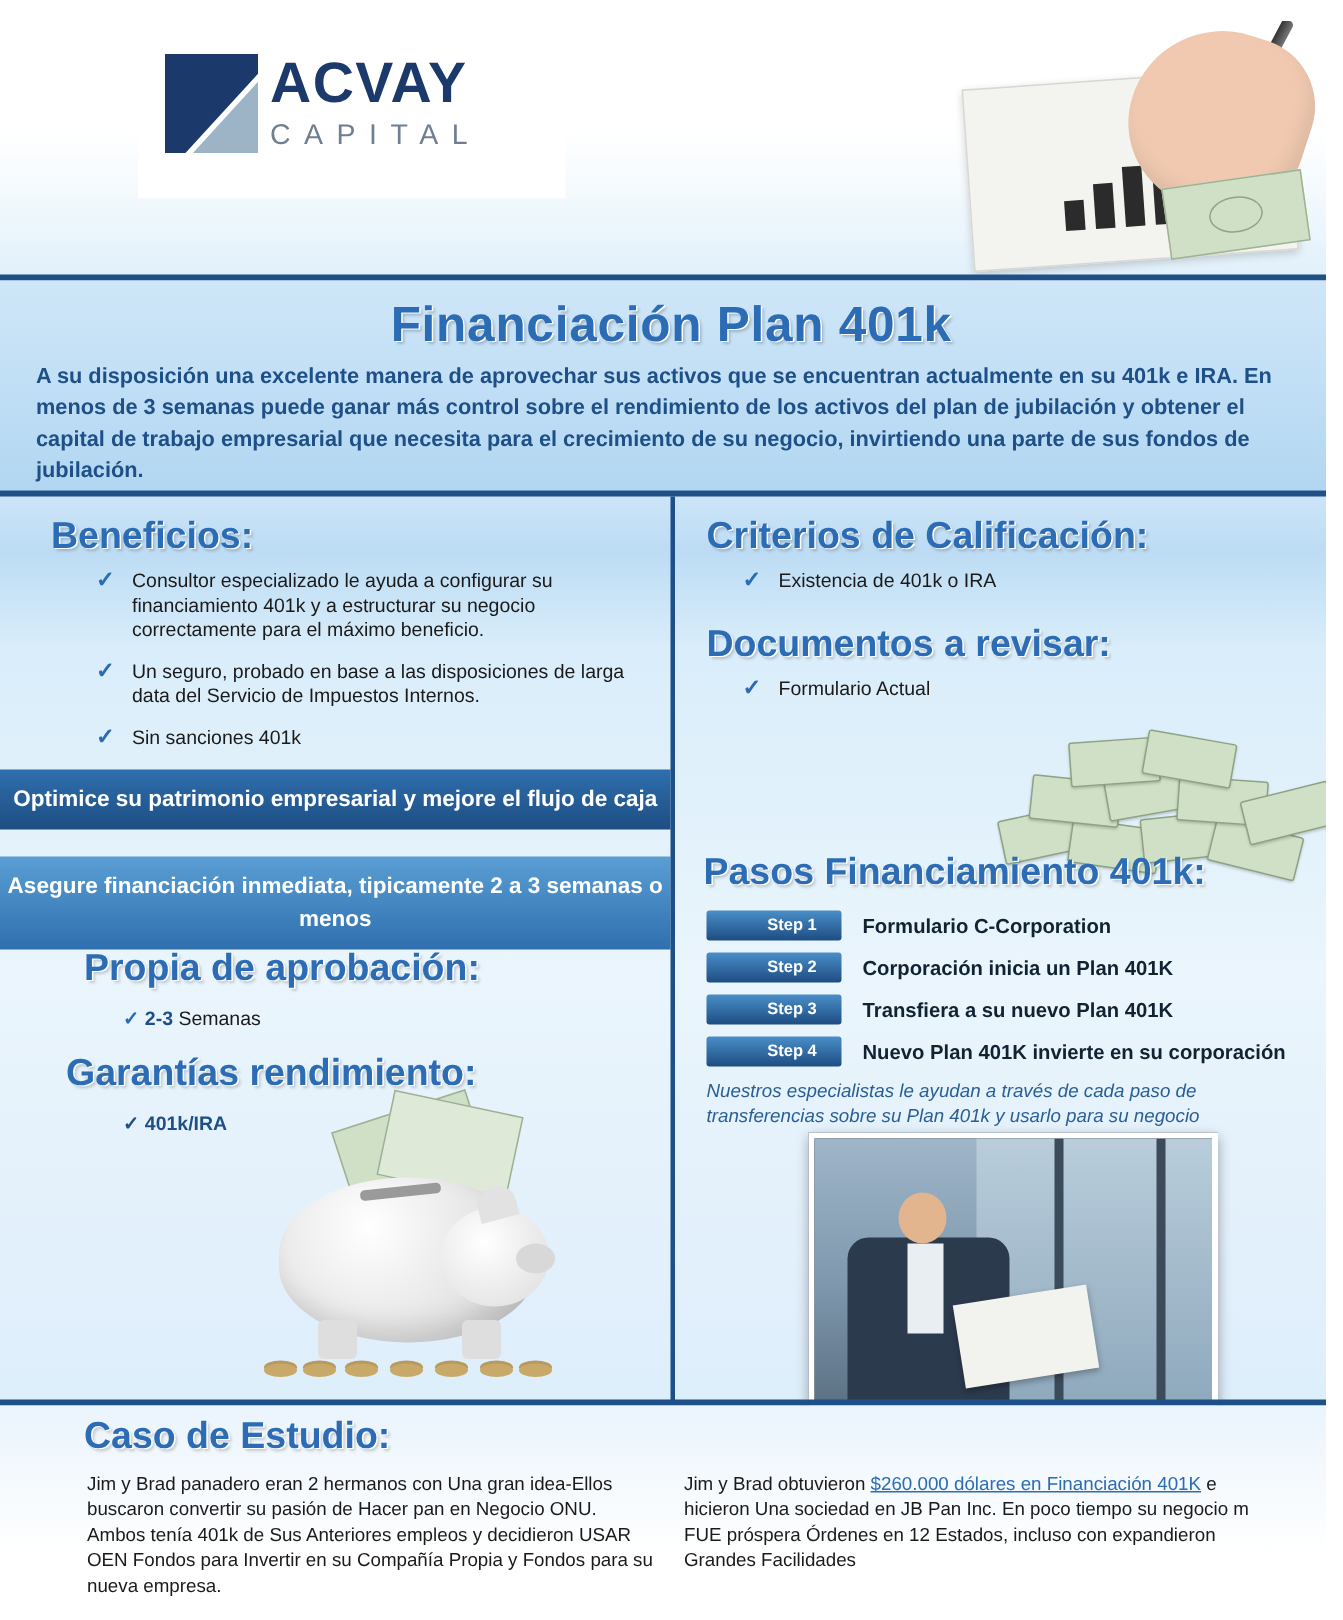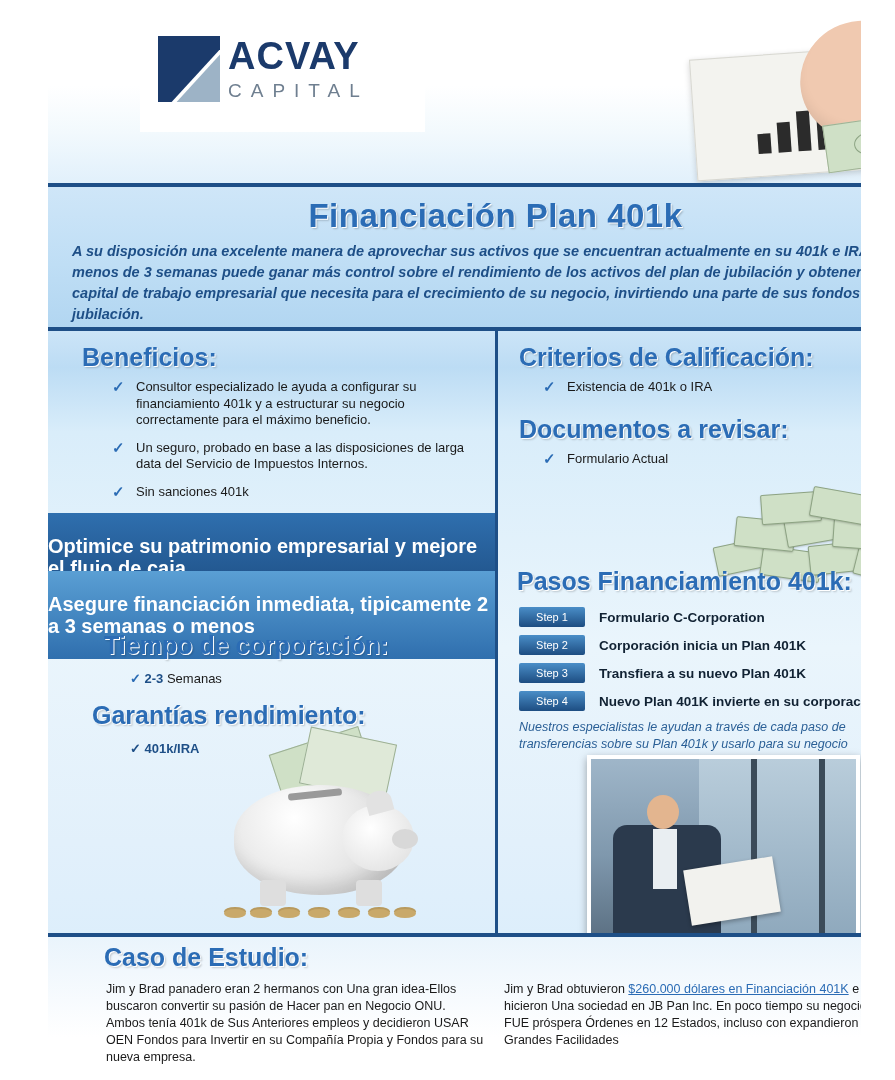--- a/index.html
+++ b/index.html
@@ -3,22 +3,22 @@
 <meta charset="utf-8">
 <style>
   html,body{margin:0;padding:0;}
   body{
     width:895px;height:1080px;
     font-family:"Liberation Sans", sans-serif;
     background:#ffffff;
     overflow:hidden;
     position:relative;
   }
-  .page{position:relative;width:813px;height:1080px;overflow:hidden;
-    background:linear-gradient(180deg,#ffffff 0%,#eaf4fb 14%,#dceefb 22%,#cfe6f8 30%, #bcdcf4 34%, #d9edfa 40%, #eaf5fc 60%, #e2f0fb 78%, #dceefb 88%, #ffffff 100%);margin-left:48px;}
+  .page{position:relative;width:884px;height:1080px;overflow:hidden;
+    background:linear-gradient(180deg,#ffffff 0%,#eaf4fb 14%,#dceefb 22%,#cfe6f8 30%, #bcdcf4 34%, #d9edfa 40%, #eaf5fc 60%, #e2f0fb 78%, #dceefb 88%, #ffffff 100%);}
 
   
   .hdr{position:absolute;left:0;top:0;width:895px;height:190px;
      background:linear-gradient(180deg,#ffffff 0%,#ffffff 45%,#f2f9fd 70%,#dfeffb 100%);}
   .logo-box{position:absolute;left:92px;top:22px;width:285px;height:110px;background:#fff;}
   .logo-mark{position:absolute;left:110px;top:36px;width:62px;height:66px;}
   .logo-mark .sq{position:absolute;left:0;top:0;width:62px;height:66px;background:#1b3a6b;
       clip-path:polygon(0 0,100% 0,100% 20%,22% 100%,0 100%);}
   .logo-mark .sq2{position:absolute;left:0;top:0;width:62px;height:66px;background:#9db3c6;
       clip-path:polygon(100% 28%,100% 100%,30% 100%);}
@@ -41,38 +41,38 @@
   .bill:after{content:"";position:absolute;left:28px;top:11px;width:34px;height:22px;border:1px solid #8ea585;border-radius:50%;}
 
   .hdr-rule{position:absolute;left:0;top:183px;width:895px;height:4px;background:#1e4f87;}
 
   
   .titleband{position:absolute;left:0;top:187px;width:895px;height:140px;
      background:linear-gradient(180deg,#cfe6f8 0%,#bfdef5 55%,#b2d6f1 100%);}
   h1.main-title{position:absolute;left:0;top:10px;width:895px;text-align:center;margin:0;
      font-size:33px;font-weight:bold;color:#2b6cb5;letter-spacing:.5px;
      text-shadow:1px 1px 0 #ffffff,2px 2px 2px rgba(0,0,0,.2);}
-  .intro{position:absolute;left:24px;top:54px;width:848px;font-size:14.5px;font-weight:bold;color:#1e4f87;line-height:21px;font-style:italic;}
+  .intro{position:absolute;left:24px;top:54px;width:848px;font-size:14.5px;font-weight:bold;color:#1e4f87;line-height:21px;}
   .band-rule{position:absolute;left:0;top:327px;width:895px;height:4px;background:#1e4f87;}
 
   
   .colL{position:absolute;left:0;top:331px;width:447px;}
   .colR{position:absolute;left:447px;top:331px;width:448px;}
 
   h2{margin:0;font-size:25px;font-weight:bold;color:#2b6cb5;
      text-shadow:1px 1px 0 #fff,2px 2px 2px rgba(0,0,0,.18);}
   .sec-benef{position:absolute;left:34px;top:12px;}
   ul.checks{list-style:none;margin:0;padding:0;}
   ul.checks li{position:relative;padding-left:26px;font-size:13px;color:#1a1a1a;line-height:16.5px;margin-bottom:11px;}
   ul.checks li .ck{position:absolute;left:2px;top:0px;color:#2b6cb5;font-size:15px;font-weight:bold;}
   .benef-list{position:absolute;left:62px;top:48px;width:360px;}
 
   
-  .bluebar{position:absolute;left:0;width:447px;color:#fff;font-weight:bold;font-size:20px;line-height:22px;
-      padding:22px 0;box-sizing:border-box;}
+  .bluebar{position:absolute;left:0;width:447px;color:#fff;text-align:center;font-weight:bold;font-size:15px;line-height:22px;
+      padding:9px 0;box-sizing:border-box;}
   .bb1{top:182px;background:linear-gradient(180deg,#2f6fae 0%,#1d4d82 100%);}
   .bb2{top:240px;background:linear-gradient(180deg,#5a9fd4 0%,#2f6fae 100%);}
 
   .sec-tiempo{position:absolute;left:56px;top:300px;}
   .tiempo-item{position:absolute;left:82px;top:340px;font-size:13px;color:#1a1a1a;}
   .tiempo-item b{color:#1e4f87;}
   .sec-gar{position:absolute;left:44px;top:370px;}
   .gar-item{position:absolute;left:82px;top:410px;font-size:13px;color:#1e4f87;font-weight:bold;}
 
   
@@ -92,22 +92,22 @@
   .crit-list{position:absolute;left:46px;top:48px;width:380px;}
   .sec-doc{position:absolute;left:24px;top:84px;}
   .doc-list{position:absolute;left:46px;top:120px;width:380px;}
 
   .cash-pile{position:absolute;left:210px;top:152px;width:250px;height:110px;}
   .cash-pile i{position:absolute;width:58px;height:28px;background:#cfe0c6;border:1px solid #8da383;border-radius:2px;box-shadow:0 1px 2px rgba(0,0,0,.2);}
 
   .sec-pasos{position:absolute;left:22px;top:236px;}
   .steps{position:absolute;left:24px;top:276px;width:410px;}
   .steprow{display:flex;align-items:center;margin-bottom:8px;}
-  .stepbadge{width:66px;height:20px;background:linear-gradient(180deg,#4a8ec8,#1d4d82);color:#fff;font-size:11px;font-weight:normal;
-     display:flex;align-items:center;justify-content:center;border-radius:2px;margin-right:14px;}
+  .stepbadge{width:66px;height:20px;background:linear-gradient(180deg,#4a8ec8,#1d4d82);color:#fff;font-size:11px;font-weight:bold;
+     display:flex;align-items:center;justify-content:center;border-radius:2px;margin-right:14px;padding-left:24px;}
   .steptext{font-size:13.5px;color:#123;font-weight:600;text-align:right;}
   .note-it{position:absolute;left:24px;top:388px;width:400px;font-size:12.5px;color:#2a5f96;font-style:italic;line-height:17px;}
 
   .photo2{position:absolute;left:92px;top:424px;width:265px;height:175px;background:#1a2b3c;border:4px solid #ffffff;
      box-shadow:0 3px 8px rgba(0,0,0,.35);overflow:hidden;}
   .p2-sky{position:absolute;left:0;top:0;width:100%;height:100%;background:linear-gradient(180deg,#9fb6c9,#7f98ad 55%,#5d7285);}
   .p2-win{position:absolute;left:108px;top:0;width:160px;height:175px;background:linear-gradient(180deg,#b9cddb,#8fa9bd);}
   .p2-mull{position:absolute;top:0;width:6px;height:175px;background:#3b4b59;}
   .p2-man-head{position:absolute;left:56px;top:36px;width:32px;height:34px;background:#e3b58f;border-radius:50%;}
   .p2-man-body{position:absolute;left:22px;top:66px;width:108px;height:110px;background:#2b3a4d;border-radius:14px 14px 0 0;}
@@ -170,21 +170,21 @@
     <ul class="checks benef-list">
       <li><span class="ck">✓</span><span>Consultor especializado le ayuda a configurar su financiamiento 401k y a estructurar su negocio correctamente para el máximo beneficio.</span></li>
       <li><span class="ck">✓</span><span>Un seguro, probado en base a las disposiciones de larga data del Servicio de Impuestos Internos.</span></li>
       <li><span class="ck">✓</span><span>Sin sanciones 401k</span></li>
       <li><span class="ck">✓</span><span>Reportes a Agencias de reporte de crédito</span></li>
     </ul>
 
     <div class="bluebar bb1">Optimice su patrimonio empresarial y mejore el flujo de caja</div>
     <div class="bluebar bb2">Asegure financiación inmediata, tipicamente 2 a 3 semanas o menos</div>
 
-    <h2 class="sec-tiempo">Tiempo de corporación:</h2>
+    <h2 class="sec-tiempo">Propia de aprobación:</h2>
     <div class="tiempo-item">
       <span class="ck" style="color:#2b6cb5;font-weight:bold;">✓</span>
       <b>2-3</b>
       <span>Semanas</span>
     </div>
 
     <h2 class="sec-gar">Garantías rendimiento:</h2>
     <div class="gar-item">
       <span class="ck">✓</span>
       <span>401k/IRA</span>

